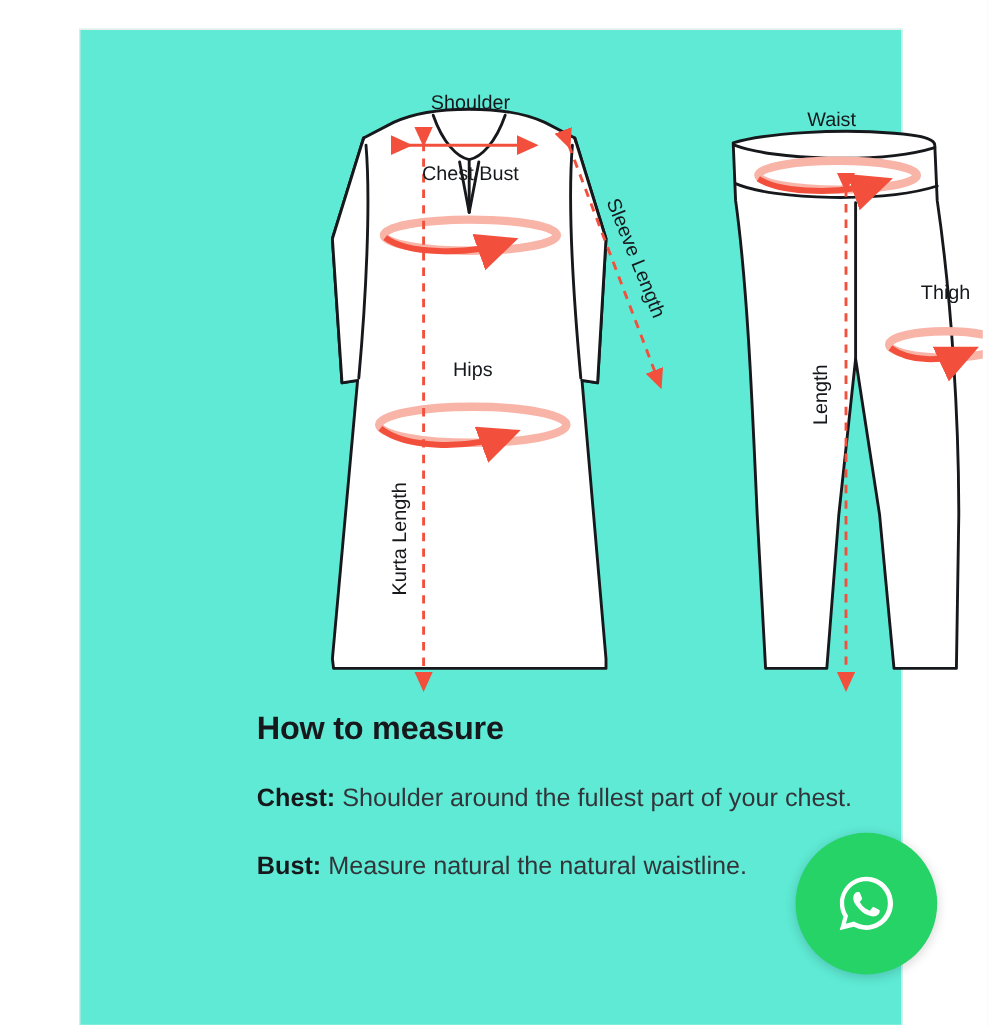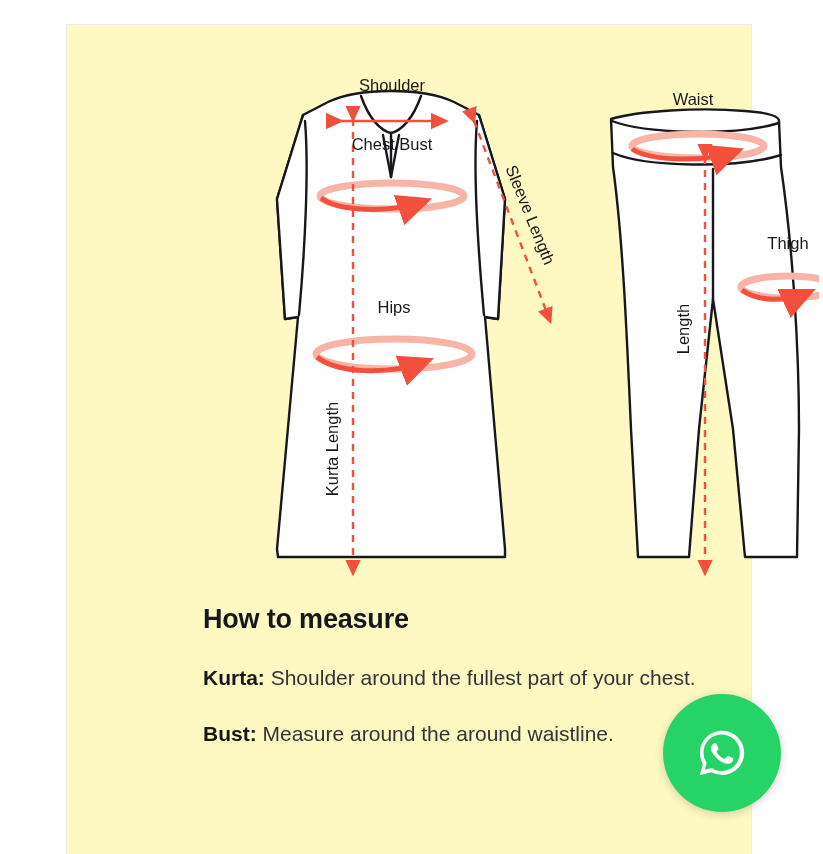--- a/index.html
+++ b/index.html
@@ -20,39 +20,38 @@
     width: 823px;
     height: 854px;
     background: #ffffff;
   }
   .card {
     position: absolute;
     left: 66px;
     top: 24px;
     width: 686px;
     height: 830px;
-    background: #fef9c3;
+    background: #5eead4;
     border-left: 1px solid #ececec;
     border-right: 1px solid #ececec;
     border-top: 1px solid #ececec;
     box-sizing: border-box;
   }
   .diagram {
     position: absolute;
     left: 66px;
     top: 24px;
     width: 686px;
     height: 530px;
   }
   .text-block {
     position: absolute;
-    left: 136px;
+    left: 147px;
     top: 566px;
     width: 560px;
-    margin-top: 12px;
   }
   .heading {
     font-size: 27px;
     font-weight: bold;
     color: #16181c;
     letter-spacing: -0.2px;
     margin: 0 0 28px 0;
     line-height: 1.2;
   }
   .para {
@@ -181,25 +180,25 @@
         <text x="655" y="200" text-anchor="middle" font-family="Liberation Sans, sans-serif" font-size="16.5" fill="#16181c">Thigh</text>
 
         <text x="0" y="0" transform="translate(556,280) rotate(-90)" text-anchor="middle" font-family="Liberation Sans, sans-serif" font-size="16.5" fill="#16181c">Length</text>
       </svg>
     </div>
 
     <div class="text-block">
       <h2 class="heading">How to measure</h2>
 
       <p class="para">
-        <b>Kurta:</b><span> Shoulder around the fullest part of your chest.</span>
+        <b>Chest:</b><span> Shoulder around the fullest part of your chest.</span>
       </p>
 
       <p class="para">
-        <b>Bust:</b><span> Measure around the around waistline.</span>
+        <b>Bust:</b><span> Measure natural the natural waistline.</span>
       </p>
     </div>
   </div>
 
   <div class="whatsapp-fab">
     <span>
       <svg width="62" height="62" viewBox="0 0 32 32" aria-hidden="true">
         <path fill="#ffffff" d="M16.02 4.5c-6.3 0-11.42 5.12-11.42 11.42 0 2.02.53 3.99 1.54 5.73L4.5 27.5l6.03-1.58a11.38 11.38 0 0 0 5.49 1.4h.01c6.3 0 11.42-5.12 11.42-11.42S22.32 4.5 16.02 4.5zm0 20.79h-.01c-1.74 0-3.45-.47-4.94-1.35l-.35-.21-3.58.94.96-3.49-.23-.36a9.38 9.38 0 0 1-1.44-5.0c0-5.18 4.22-9.39 9.4-9.39 2.51 0 4.87.98 6.64 2.75a9.33 9.33 0 0 1 2.75 6.65c0 5.18-4.22 9.46-9.2 9.46z"></path>
         <path fill="#ffffff" d="M21.16 18.48c-.28-.14-1.66-.82-1.92-.91-.26-.09-.45-.14-.63.14-.19.28-.73.91-.89 1.1-.16.19-.33.21-.61.07-.28-.14-1.18-.44-2.25-1.39-.83-.74-1.39-1.66-1.56-1.94-.16-.28-.02-.43.12-.57.13-.13.28-.33.42-.49.14-.16.19-.28.28-.47.09-.19.05-.35-.02-.49-.07-.14-.63-1.52-.86-2.08-.23-.55-.46-.47-.63-.48-.16-.01-.35-.01-.54-.01s-.49.07-.75.35c-.26.28-.98.96-.98 2.34s1.01 2.72 1.15 2.9c.14.19 1.98 3.02 4.79 4.24.67.29 1.19.46 1.6.59.67.21 1.28.18 1.77.11.54-.08 1.66-.68 1.89-1.33.23-.65.23-1.21.16-1.33-.07-.12-.26-.19-.54-.33z"></path>
       </svg>

